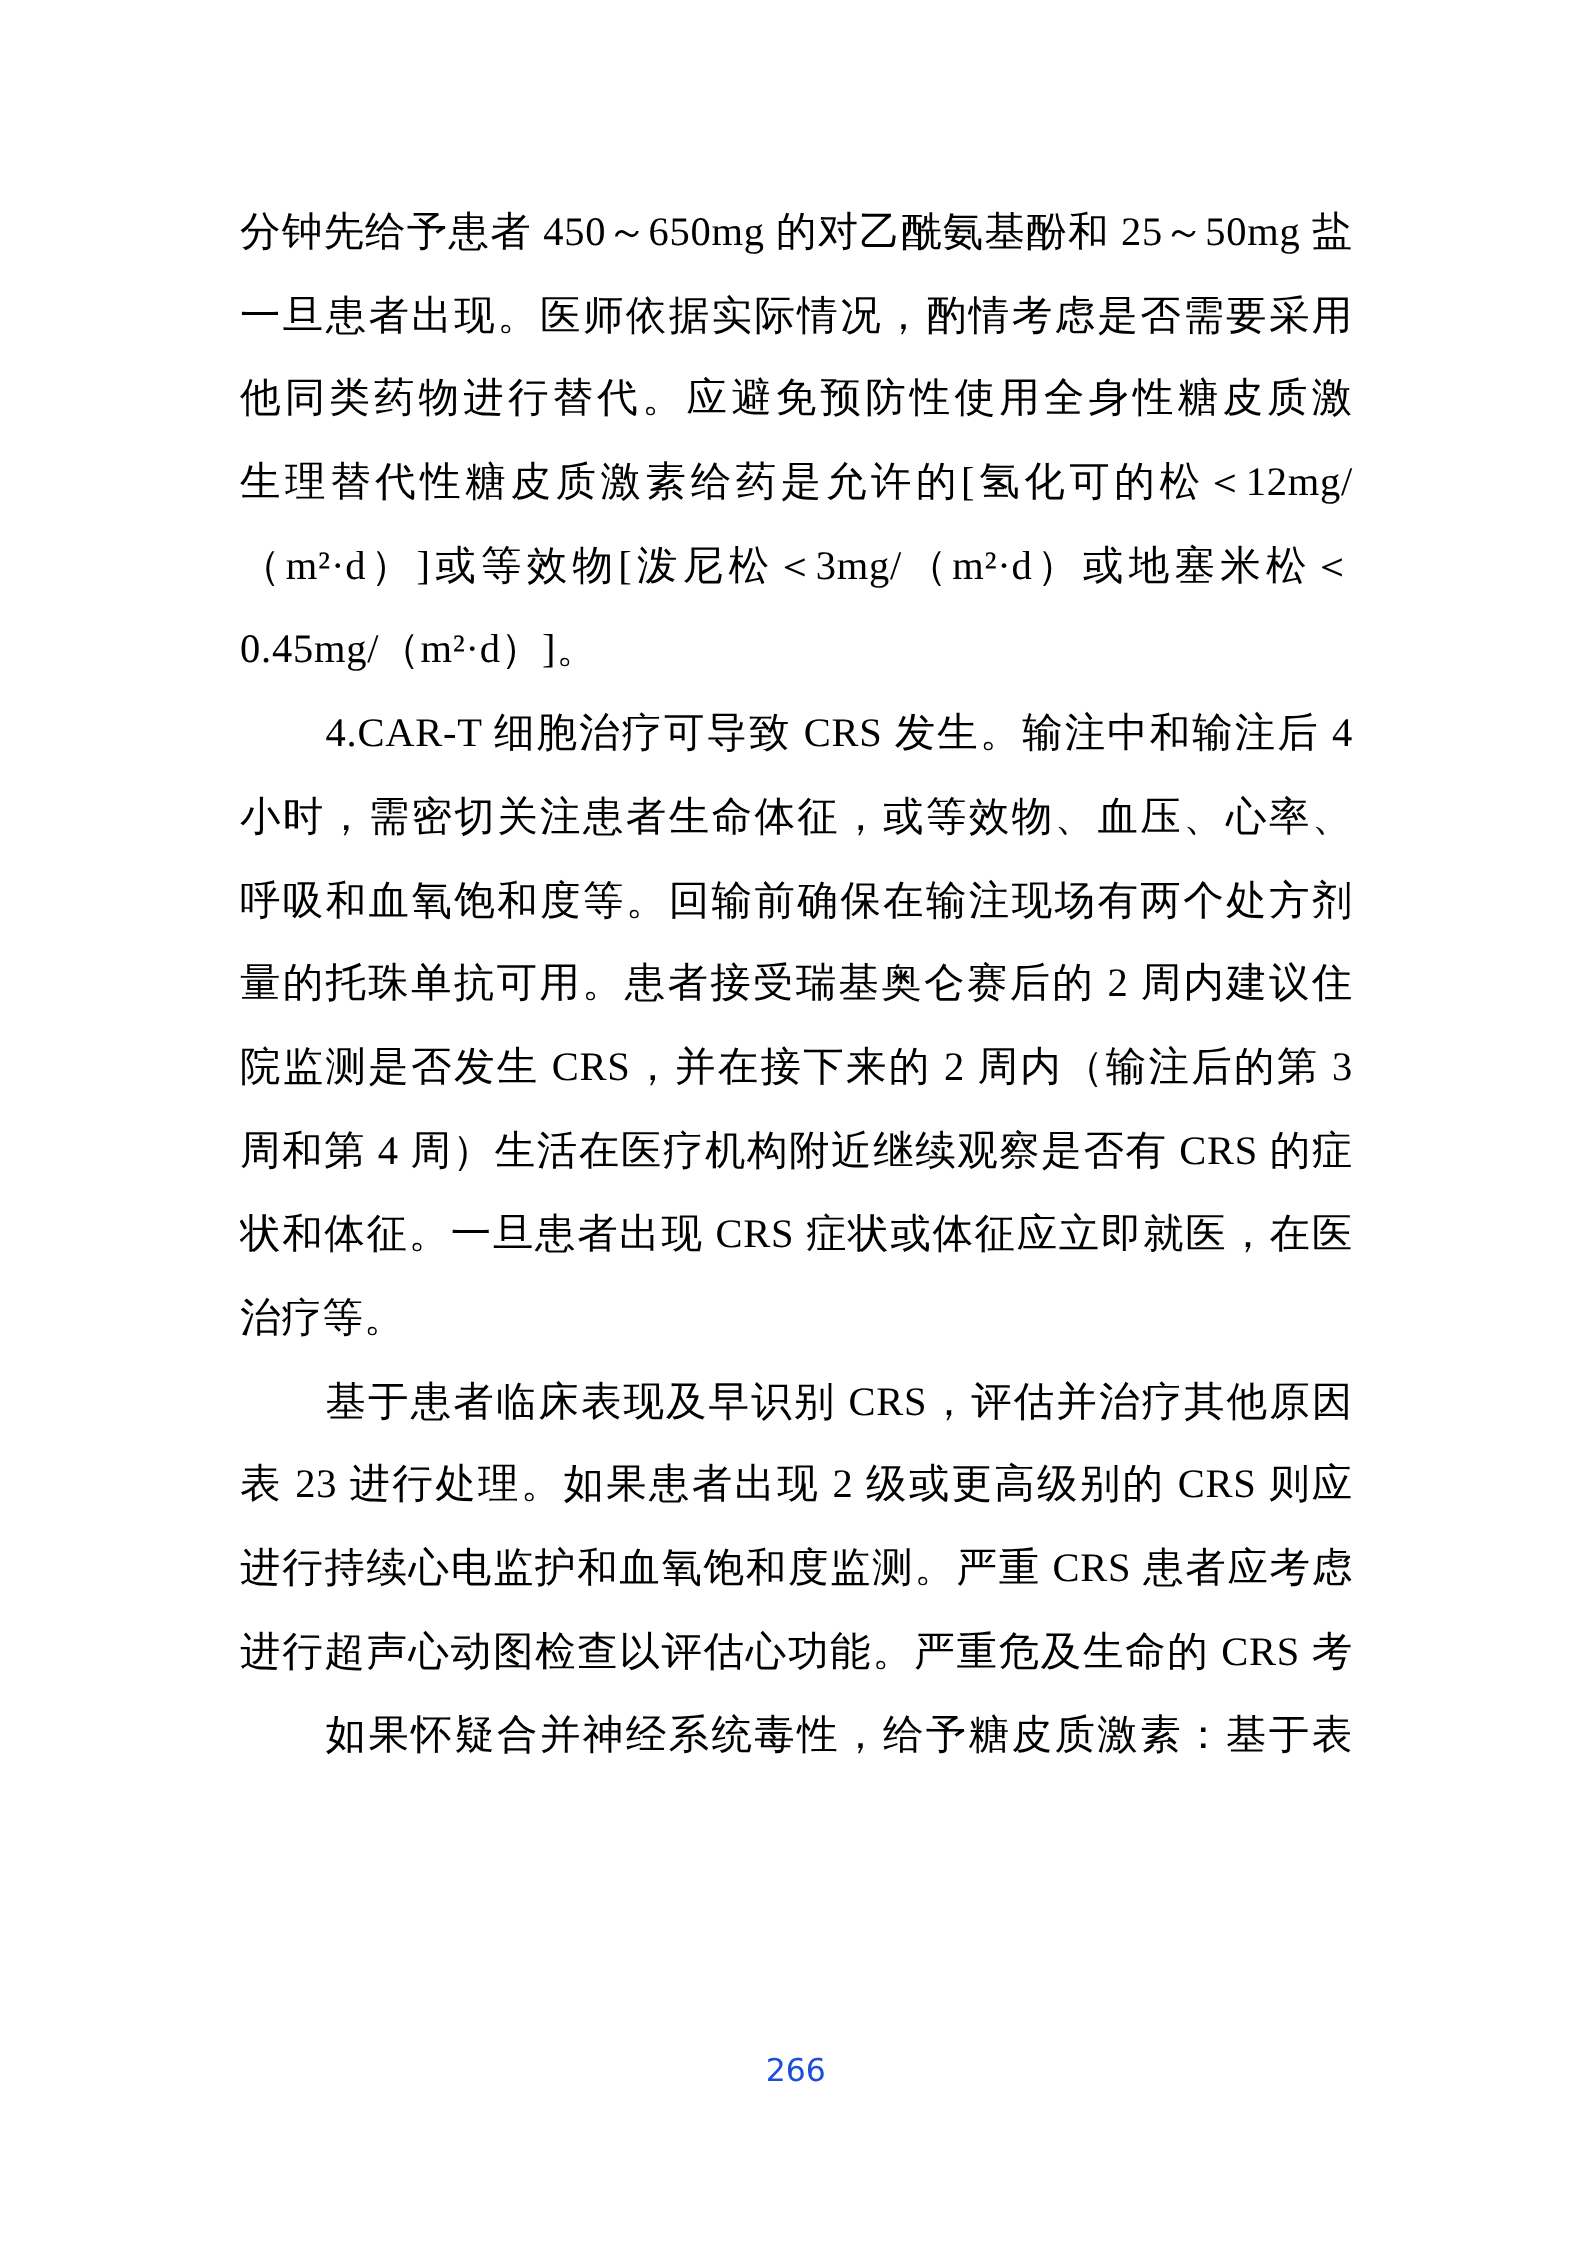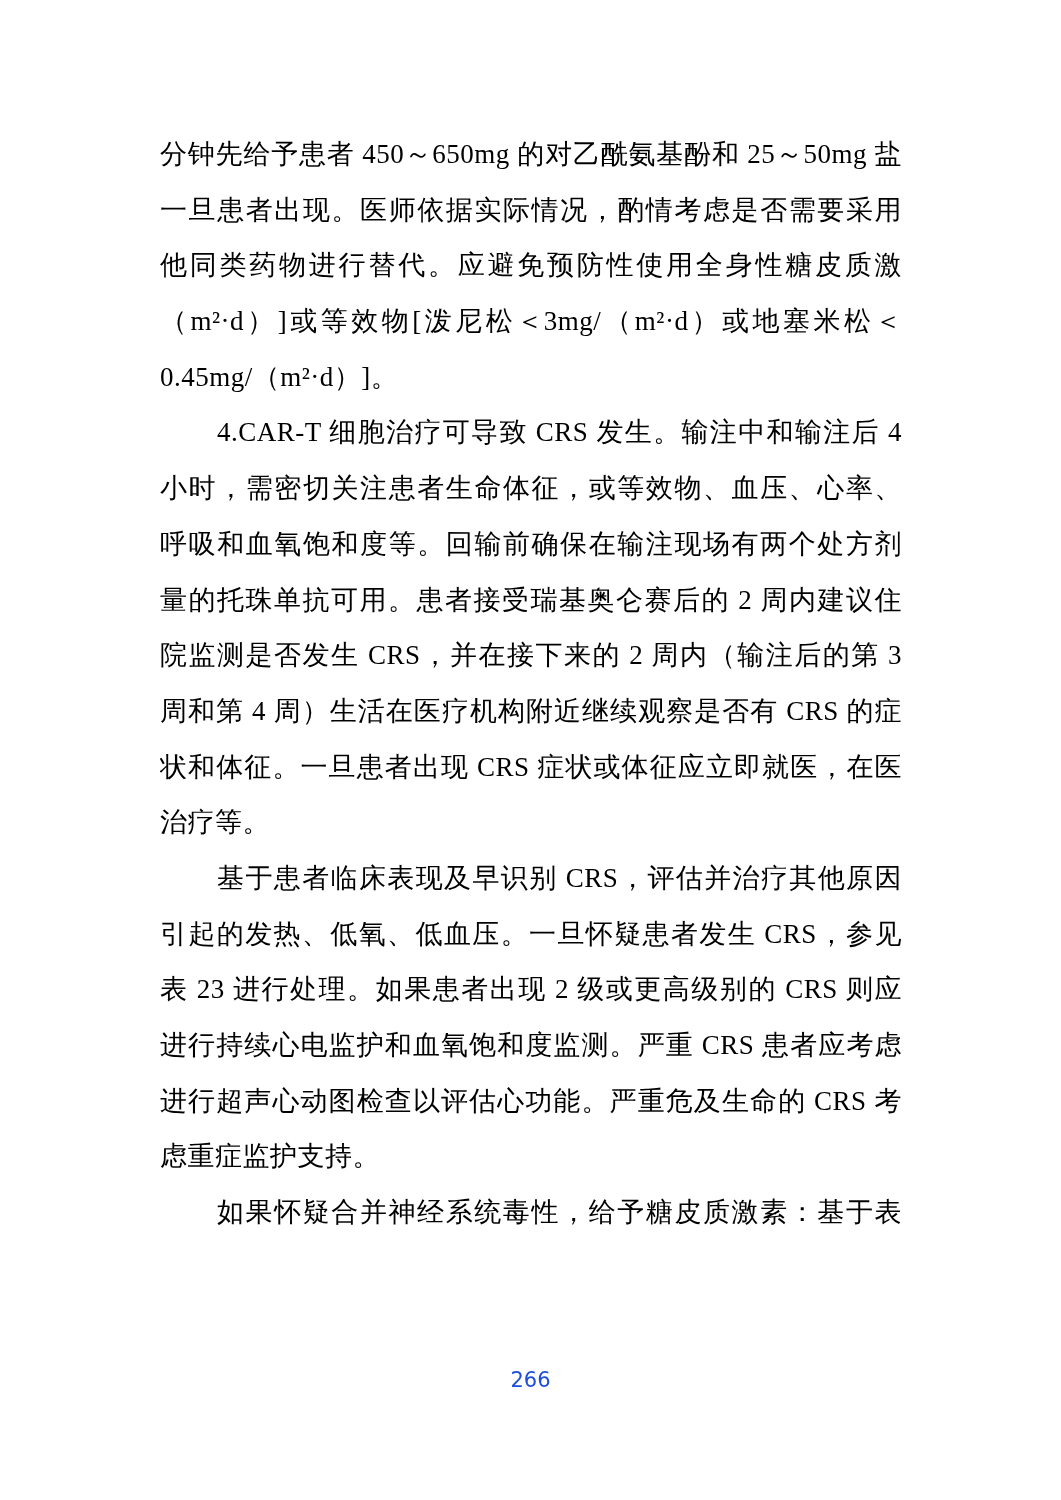--- a/index.html
+++ b/index.html
@@ -53,32 +53,31 @@
   }
 </style>
 </head>
 <body>
 
 <div class="page">
   <div class="content">
     <div class="line">分钟先给予患者 450～650mg 的对乙酰氨基酚和 25～50mg 盐</div>
     <div class="line">一旦患者出现。医师依据实际情况，酌情考虑是否需要采用其</div>
     <div class="line">他同类药物进行替代。应避免预防性使用全身性糖皮质激素，</div>
+    <div class="line">生理替代性糖皮质激素给药是允许的[氢化可的松＜12mg/</div>
     <div class="line">（m²·d）]或等效物[泼尼松＜3mg/（m²·d）或地塞米松＜</div>
     <div class="line end">0.45mg/（m²·d）]。</div>
     <div class="line indent">4.CAR-T 细胞治疗可导致 CRS 发生。输注中和输注后 4</div>
     <div class="line">小时，需密切关注患者生命体征，或等效物、血压、心率、</div>
     <div class="line">呼吸和血氧饱和度等。回输前确保在输注现场有两个处方剂</div>
     <div class="line">量的托珠单抗可用。患者接受瑞基奥仑赛后的 2 周内建议住</div>
     <div class="line">院监测是否发生 CRS，并在接下来的 2 周内（输注后的第 3</div>
     <div class="line">周和第 4 周）生活在医疗机构附近继续观察是否有 CRS 的症</div>
     <div class="line">状和体征。一旦患者出现 CRS 症状或体征应立即就医，在医</div>
     <div class="line end">治疗等。</div>
     <div class="line indent">基于患者临床表现及早识别 CRS，评估并治疗其他原因</div>
-    <div class="line">引起的发热、低氧、低血压。一旦怀疑患者发生 CRS，参见</div>
     <div class="line">表 23 进行处理。如果患者出现 2 级或更高级别的 CRS 则应</div>
     <div class="line">进行持续心电监护和血氧饱和度监测。严重 CRS 患者应考虑</div>
     <div class="line">进行超声心动图检查以评估心功能。严重危及生命的 CRS 考</div>
-    <div class="line end">虑重症监护支持。</div>
     <div class="line indent">如果怀疑合并神经系统毒性，给予糖皮质激素：基于表</div>
   </div>
   <div class="pagenum">266</div>
 </div>
 
 </body></html>

